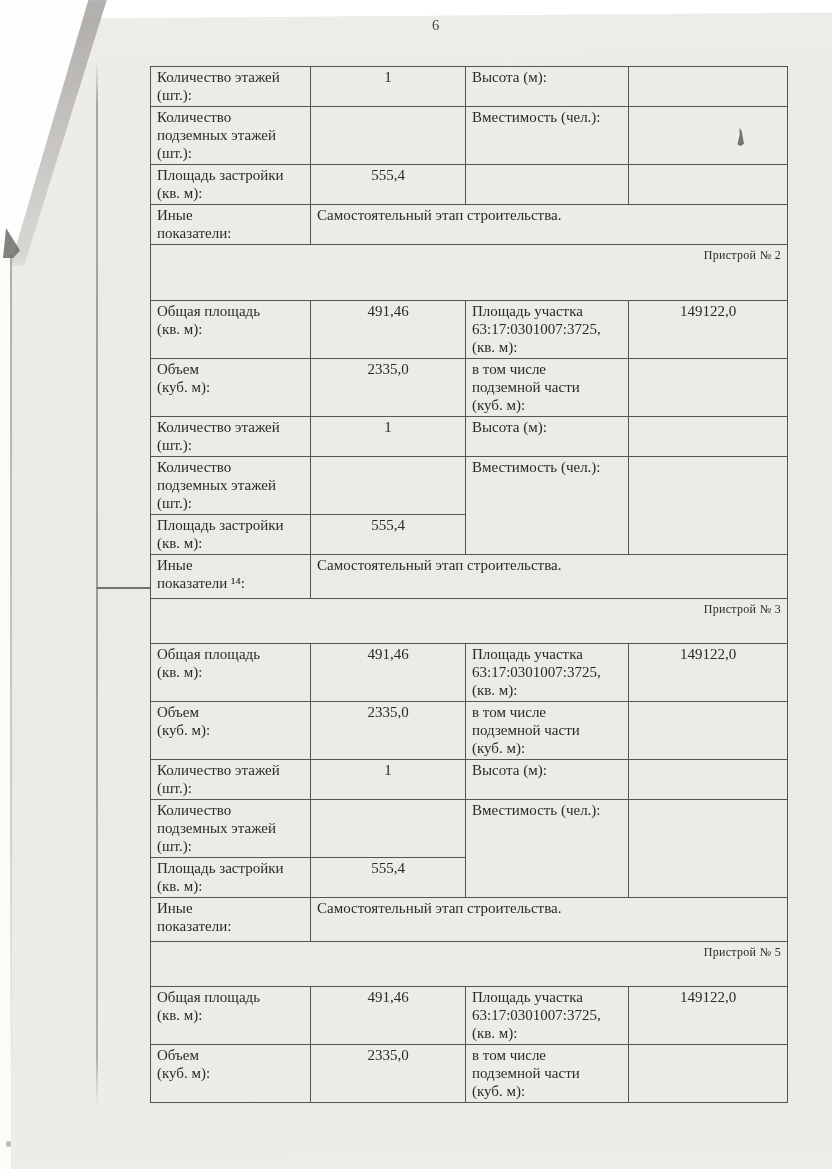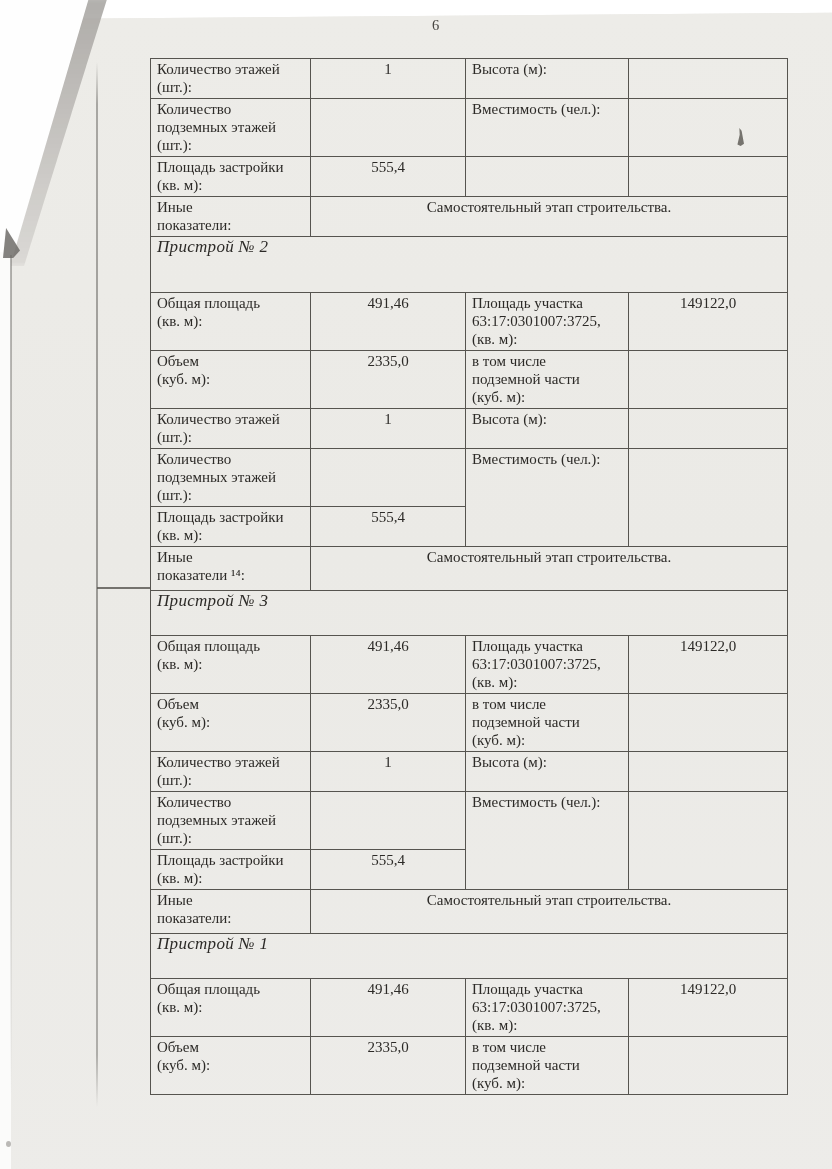--- a/index.html
+++ b/index.html
@@ -62,37 +62,37 @@
   .dust-dot{
     position:absolute;left:6px;top:1141px;width:5px;height:6px;border-radius:50%;
     background:#abA9a5;opacity:.8;
   }
   .page-number{
     position:absolute;left:432px;top:17px;
     font-size:14.5px;color:#45433f;letter-spacing:.5px;
   }
   
   table.doc{
-    position:absolute;left:150px;top:58px;width:637px;
+    position:absolute;left:150px;top:66px;width:637px;
     border-collapse:collapse;table-layout:fixed;
     font-size:15px;color:#2c2a27;
   }
   table.doc td{
     border:1.4px solid #56544f;
     vertical-align:top;
     padding:1px 6px 2px 6px;
     line-height:18px;
     white-space:pre-line;
     overflow:hidden;
   }
   td.val{text-align:center;}
-  td.spanv{vertical-align:bottom;padding-bottom:4px;text-align:center;}
+  td.spanv{vertical-align:bottom;padding-bottom:4px;}
   td.head{
-    text-align:left;vertical-align:middle;
-    font-size:17px;letter-spacing:.3px;white-space:normal;font-style:italic;
+    text-align:right;vertical-align:middle;
+    font-size:12px;letter-spacing:.3px;white-space:normal;
   }
   tr.h37{height:37px} tr.h38{height:38px} tr.h44{height:44px}
   tr.h55{height:55px} tr.h56{height:56px} tr.h57{height:45px} tr.h58{height:58px}
 </style>
 </head>
 <body>
 
 <div class="page"></div>
 <div class="corner-shadow"></div>
 <div class="corner-white"></div>
@@ -231,21 +231,21 @@
 (кв. м):</td>
     <td class="val">555,4</td>
   </tr>
   <tr class="h44">
     <td class="lab">Иные
 показатели:</td>
     <td class="spanv" colspan="3">Самостоятельный этап строительства.</td>
   </tr>
 
   <tr class="h57">
-    <td class="head" colspan="4">Пристрой № 1</td>
+    <td class="head" colspan="4">Пристрой № 5</td>
   </tr>
   <tr class="h58">
     <td class="lab">Общая площадь
 (кв. м):</td>
     <td class="val">491,46</td>
     <td class="lab">Площадь участка
 63:17:0301007:3725,
 (кв. м):</td>
     <td class="val">149122,0</td>
   </tr>

